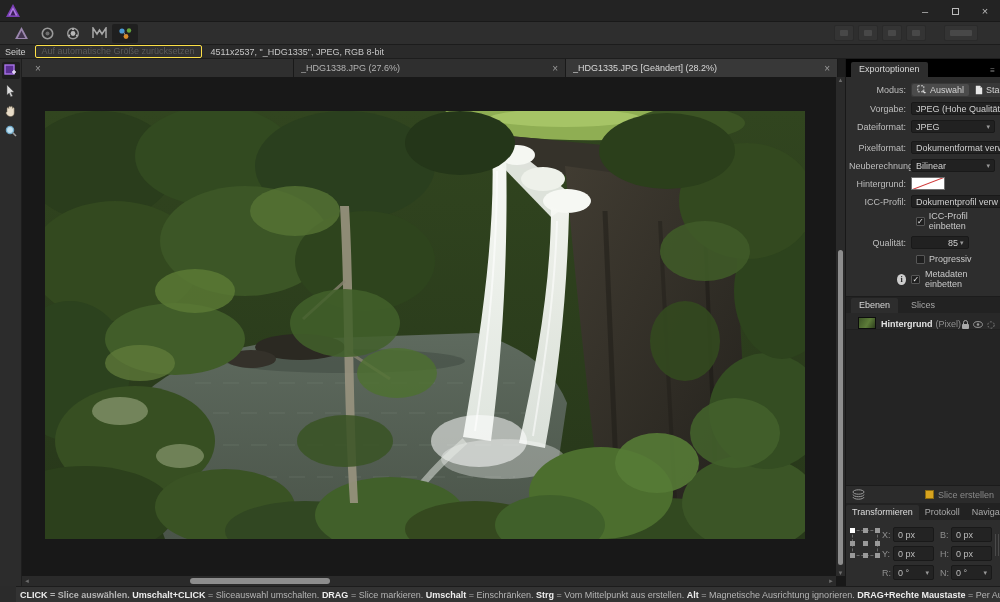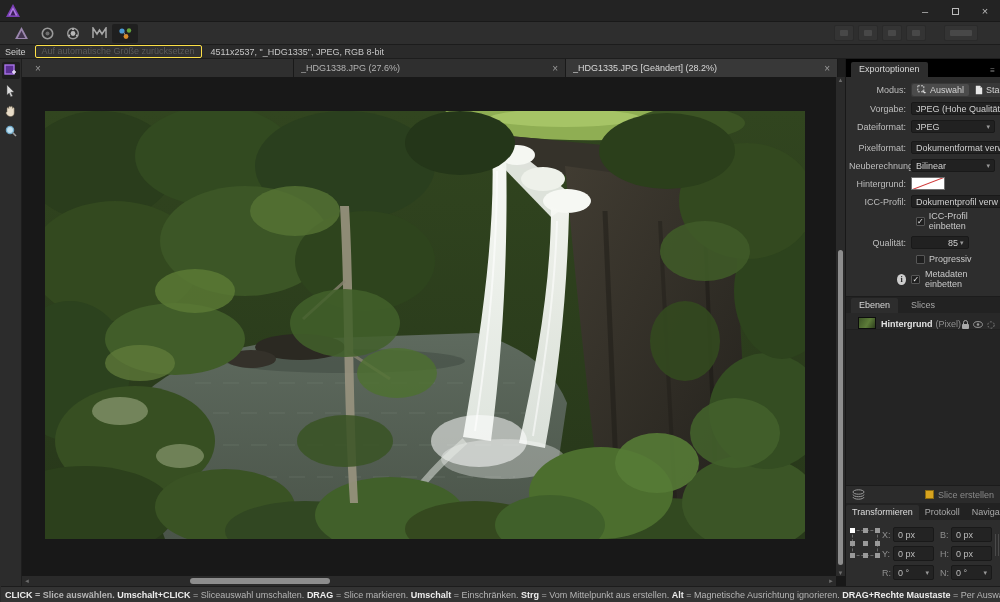--- a/index.html
+++ b/index.html
@@ -117,21 +117,21 @@
   .tgrid { flex:1; display:grid; grid-template-columns:1fr 1fr; gap:4px 6px; padding-right:4px; }
   .tfield { display:flex; align-items:center; }
   .tflabel { width:11px; text-align:right; color:#8f8f8f; padding-right:3px; flex:none; }
   .tfbox { flex:1; height:15px; background:#232323; border:1px solid #191919; border-radius:2px;
     color:#bdbdbd; display:flex; align-items:center; padding:0 4px; }
   .tfbox .arr { margin-left:auto; color:#9a9a9a; font-size:7px; }
   .grip { position:absolute; right:1px; top:14px; width:4px; height:22px; border-left:1px solid #4a4a4a;
     border-right:1px solid #4a4a4a; }
 
   
-  .statusbar { position:absolute; left:1px; right:0; bottom:0; height:16px; background:#333;
+  .statusbar { position:absolute; left:16px; right:0; bottom:0; height:16px; background:#333;
     border-top:1px solid #1c1c1c; display:flex; align-items:center; padding-left:4px;
     white-space:nowrap; overflow:hidden; color:#b5b5b5; }
   .statusbar b { color:#ededed; }
 </style>
 </head>
 <body>
 
 <div class="window">
 
   <div class="titlebar">

